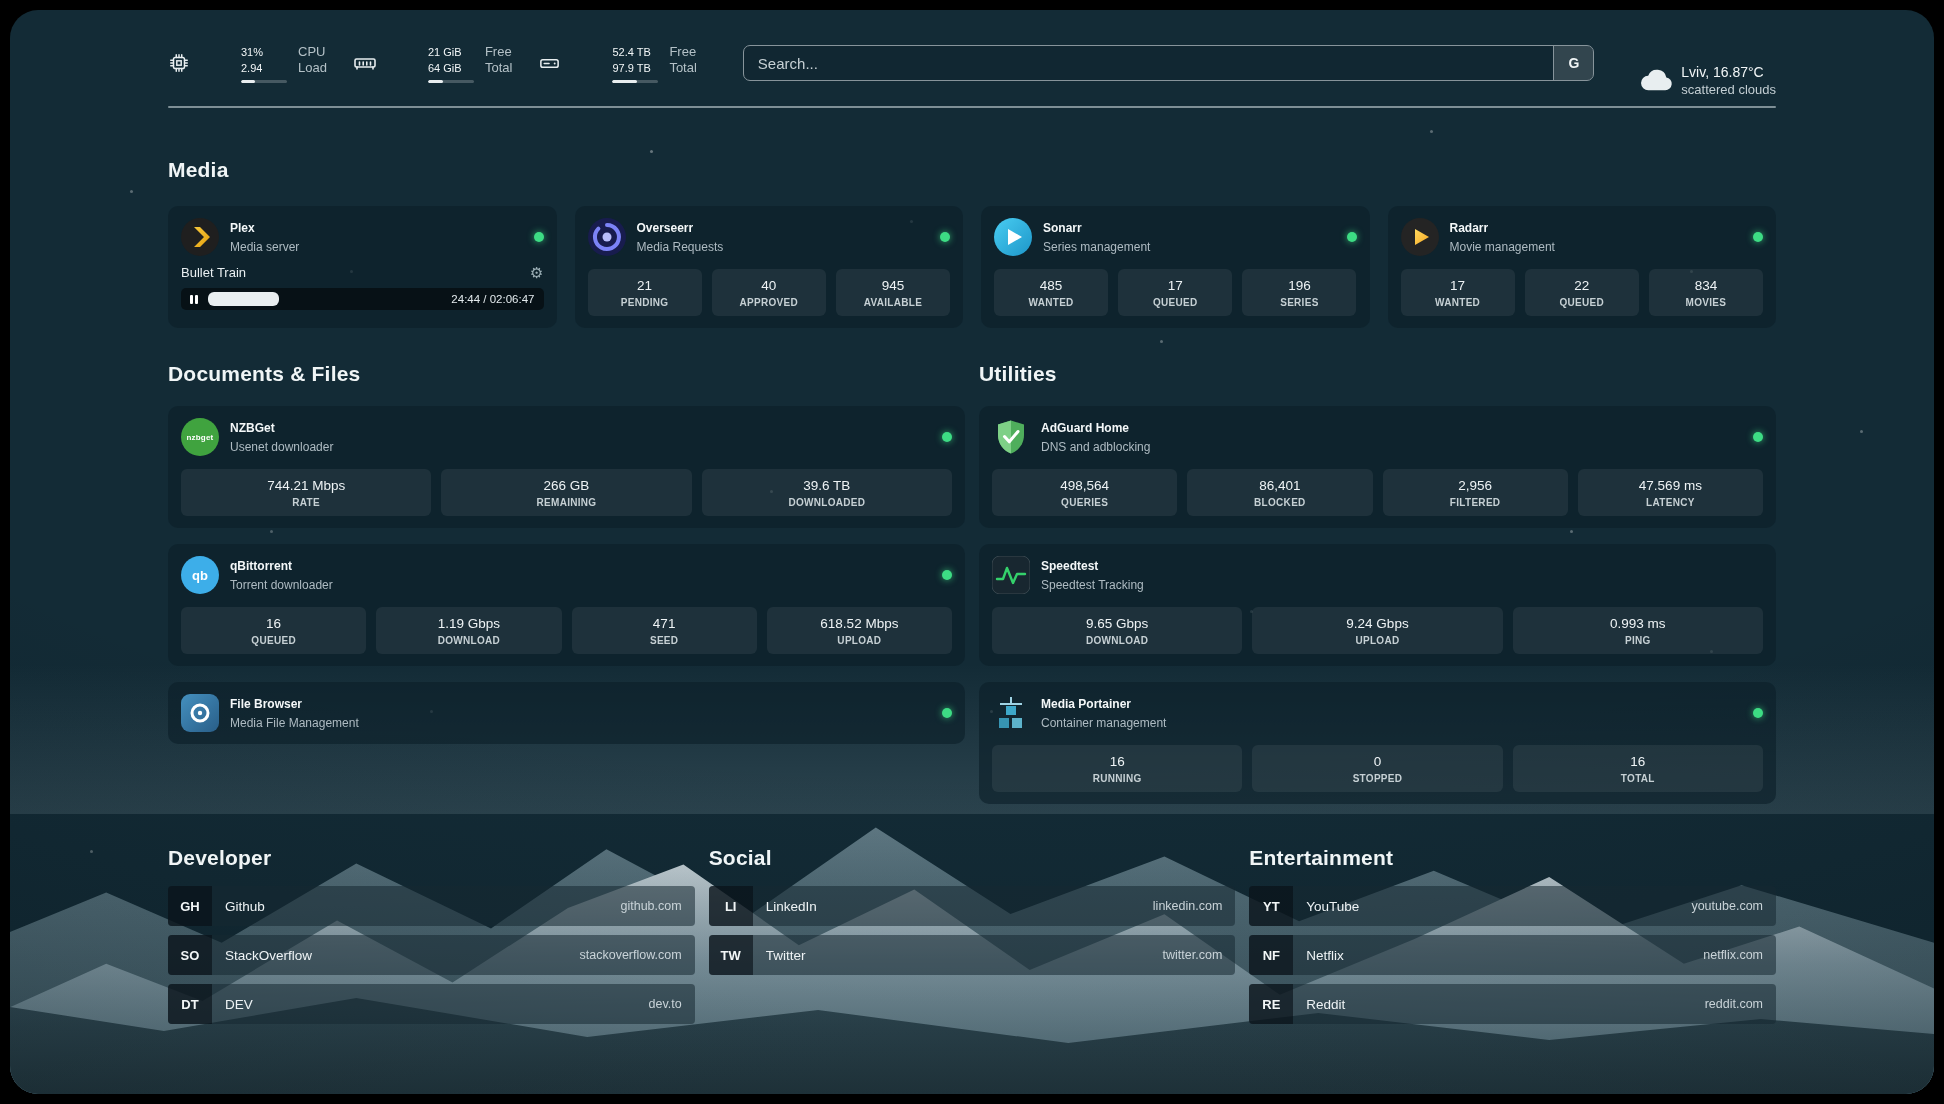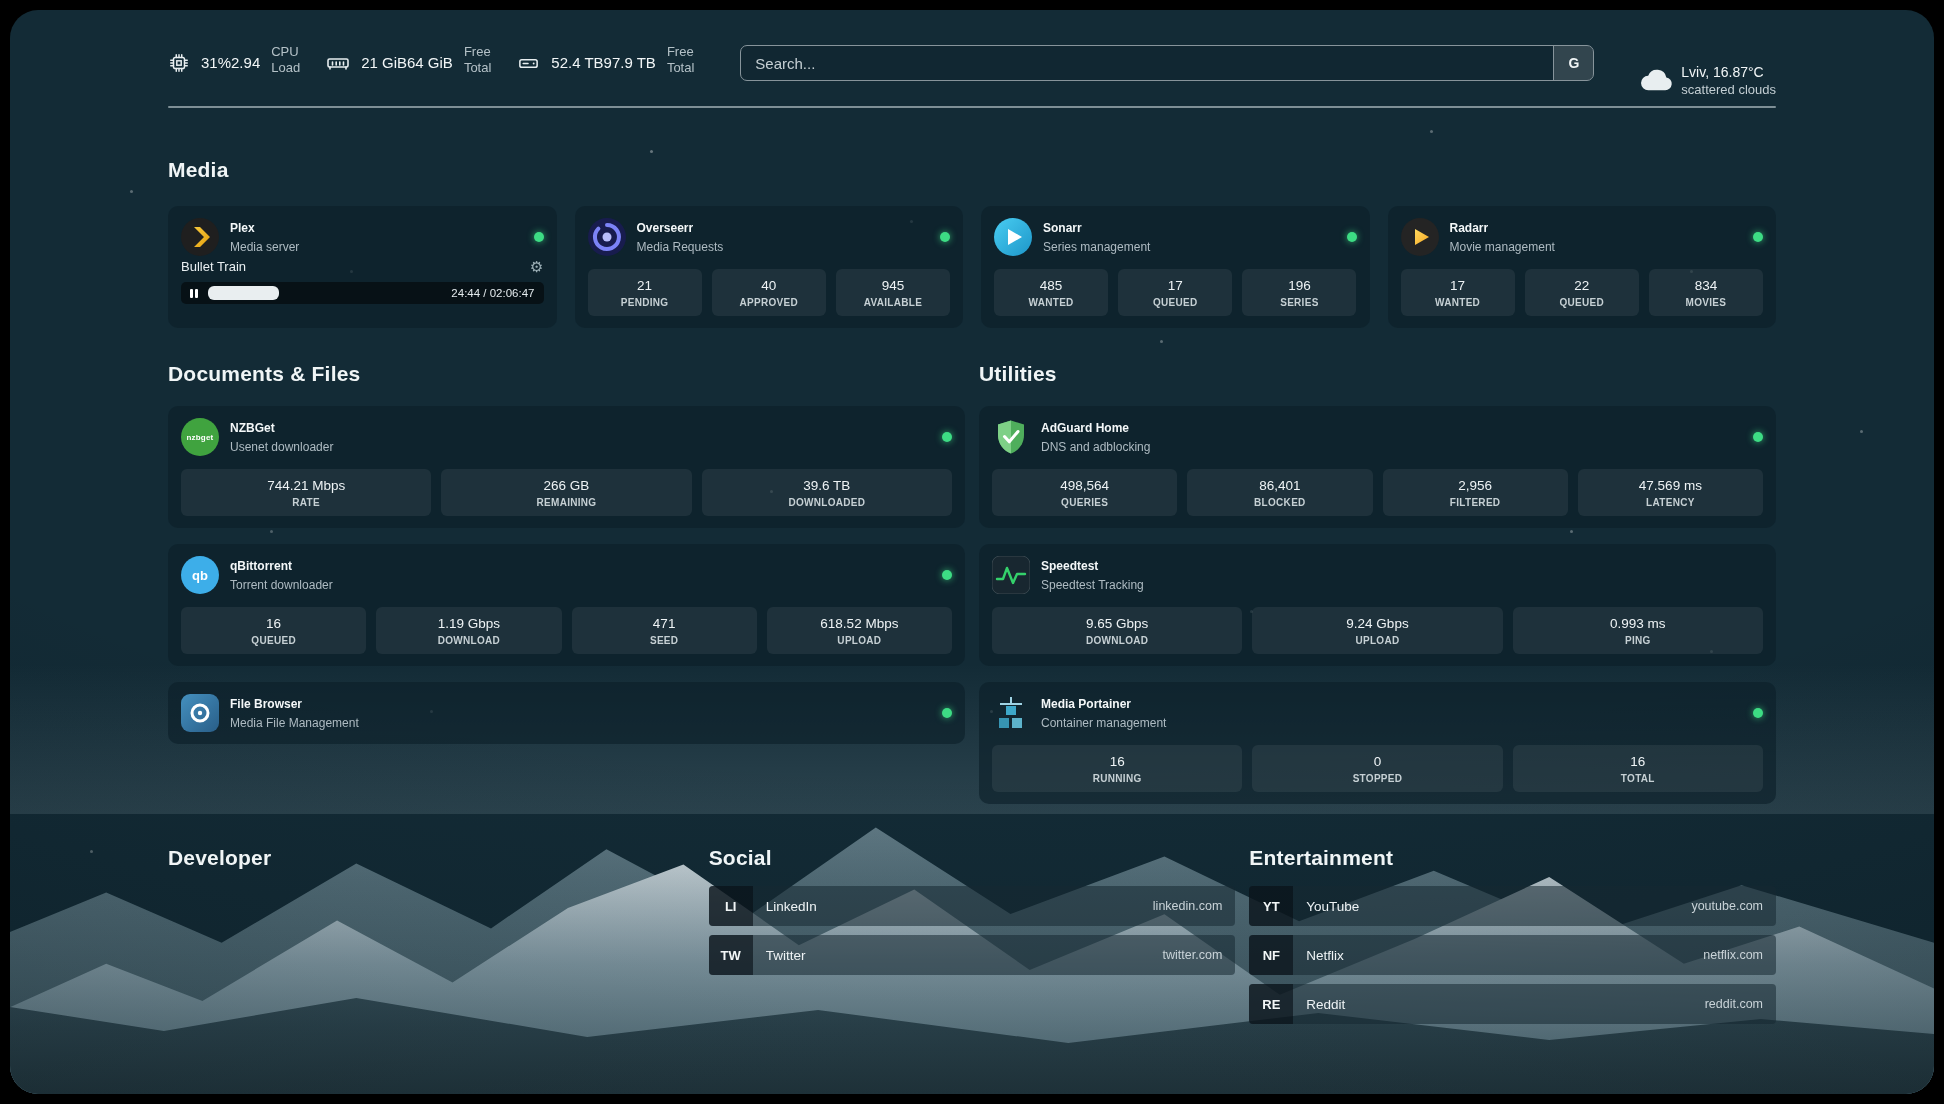--- a/index.html
+++ b/index.html
@@ -32,21 +32,21 @@
       1850px 420px rgba(255,255,255,.3), 560px 930px rgba(255,255,255,.25), 1320px 850px rgba(255,255,255,.3); }
   .shade { position:absolute; inset:0; background:radial-gradient(120% 95% at 50% 18%, transparent 55%, rgba(5,15,20,.35) 100%); }
 
   
   .content { position:relative; height:100%; padding:24px 158px 0; color:#e8eef0; }
 
   
   .hdr { display:flex; align-items:center; height:58px; }
   .sysgroup { display:flex; align-items:center; gap:11px; margin-right:26px; }
   .hicon { display:flex; align-items:center; color:#e8eef0; }
-  .nums { display:flex; flex-direction:row; font-size:15px; line-height:16px; color:#f2f6f7; min-width:46px; }
+  .nums { display:flex; flex-direction:column; font-size:11px; line-height:16px; color:#f2f6f7; min-width:46px;margin-left:40px; }
   .minibar { height:3px; background:rgba(255,255,255,.22); border-radius:2px; margin-top:4px; overflow:hidden; }
   .minibar > span { display:block; height:100%; background:#e9eef0; border-radius:2px; }
   .sylabels { display:flex; flex-direction:column; font-size:13px; line-height:16px; color:#b4c1c7; padding-bottom:7px; }
   .search { flex:1; display:flex; align-items:center; height:36px; margin:0 44px 0 20px;
     background:rgba(17,37,47,.55); border:1px solid #87949b; border-radius:7px; overflow:hidden; }
   .search input { flex:1; height:100%; background:transparent; border:none; outline:none;
     padding:0 14px; font-size:15px; color:#eef3f5; font-family:inherit; }
   .search input::placeholder { color:#c6d0d4; }
   .gbtn { width:40px; height:100%; border:none; border-left:1px solid #87949b; background:rgba(255,255,255,.14);
     color:#f2f6f7; font-size:14px; font-weight:700; cursor:pointer; font-family:inherit; }
@@ -77,21 +77,21 @@
   .dot { width:10px; height:10px; border-radius:50%; background:#3ddc84; box-shadow:0 0 7px rgba(61,220,132,.75); flex:none; }
 
   .tiles { display:grid; gap:10px; margin-top:13px; }
   .t3 { grid-template-columns:repeat(3,1fr); }
   .t4 { grid-template-columns:repeat(4,1fr); }
   .tile { background:rgba(255,255,255,.065); border-radius:6px; text-align:center; padding:8px 4px 7px; }
   .tile .v { font-size:13.5px; color:#eef3f5; line-height:17px; }
   .tile .l { font-size:10px; font-weight:700; color:#c6d0d4; letter-spacing:.3px; margin-top:3px; line-height:12px; }
 
   
-  .np-row { display:flex; align-items:center; justify-content:space-between; margin-top:3px; }
+  .np-row { display:flex; align-items:center; justify-content:space-between; margin-top:9px; }
   .np-title { font-size:13px; color:#e9eff1; }
   .gear { font-size:15px; color:#9db0b7; cursor:pointer; line-height:1; }
   .progress { position:relative; margin-top:8px; height:22px; background:rgba(0,0,0,.5); border-radius:5px;
     display:flex; align-items:center; padding:0 9px; }
   .pause-icon { position:relative; z-index:2; display:flex; gap:2.5px; cursor:pointer; }
   .pause-icon i { display:block; width:2.5px; height:9px; background:#fff; border-radius:1px; }
   .p-fill { position:absolute; left:27px; top:4px; bottom:4px; background:#e9eef0; border-radius:6px; }
   .p-time { position:relative; z-index:2; margin-left:auto; font-size:11.5px; color:#e3eaed; }
 
   
@@ -540,20 +540,37 @@
             </div>
           </div>
         </div>
       </div>
     </div>
 
     <div class="grid3">
 
       <div>
         <h2 class="section-title mt-bm">Developer</h2>
+        <div class="bm-list">
+          <div class="bm-row">
+            <span class="bm-abbr">GH</span>
+            <span class="bm-name">Github</span>
+            <span class="bm-url">github.com</span>
+          </div>
+          <div class="bm-row">
+            <span class="bm-abbr">SO</span>
+            <span class="bm-name">StackOverflow</span>
+            <span class="bm-url">stackoverflow.com</span>
+          </div>
+          <div class="bm-row">
+            <span class="bm-abbr">DT</span>
+            <span class="bm-name">DEV</span>
+            <span class="bm-url">dev.to</span>
+          </div>
+        </div>
       </div>
 
       <div>
         <h2 class="section-title mt-bm">Social</h2>
         <div class="bm-list">
           <div class="bm-row">
             <span class="bm-abbr">LI</span>
             <span class="bm-name">LinkedIn</span>
             <span class="bm-url">linkedin.com</span>
           </div>

